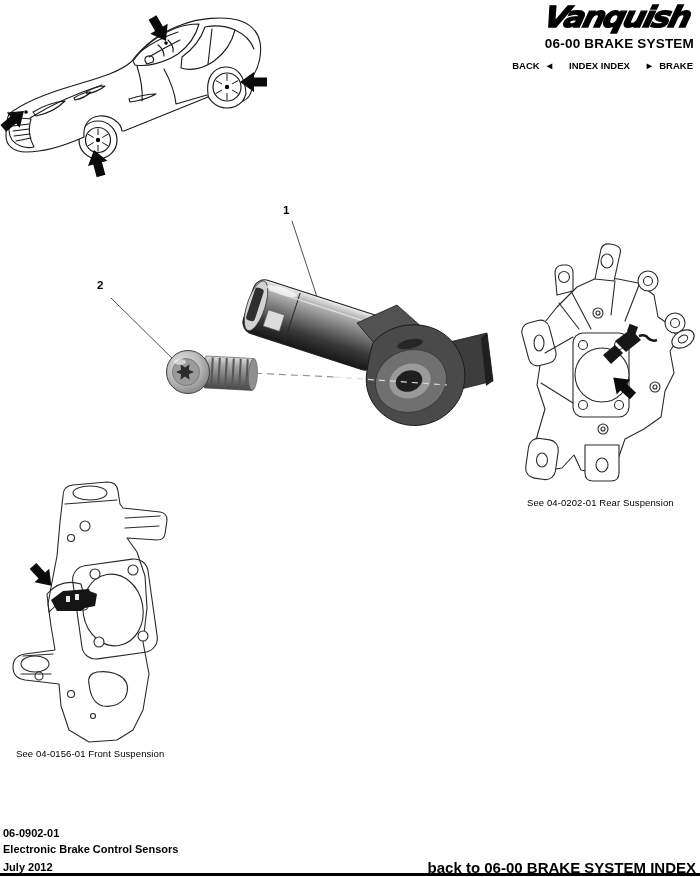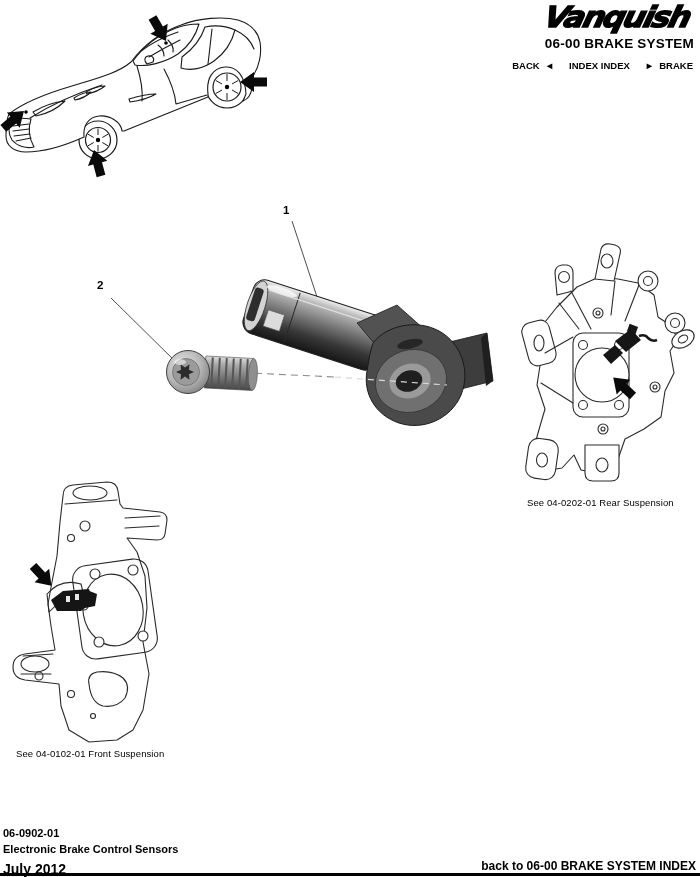--- a/index.html
+++ b/index.html
@@ -9,22 +9,22 @@
   .logo{right:6px;top:0px;font-family:"DejaVu Sans",sans-serif;font-weight:900;font-style:italic;
         font-size:29px;letter-spacing:-2px;transform:skewX(-14deg) scaleX(1.08);transform-origin:right top;
         -webkit-text-stroke:1.4px #000;white-space:nowrap;}
   .section-title{right:6px;top:36px;font-size:13.5px;font-weight:bold;letter-spacing:.2px;white-space:nowrap;text-align:right;}
   .nav{right:7px;top:60px;font-size:9.5px;font-weight:bold;display:flex;gap:15px;align-items:center;white-space:nowrap;}
   .nav a{color:#000;text-decoration:none;display:flex;gap:5px;cursor:pointer;}
   .callout{font-size:11.5px;font-weight:bold;}
   .caption{font-size:9.5px;font-weight:normal;letter-spacing:.1px;color:#000;text-decoration:none;cursor:pointer;white-space:nowrap;}
   .doc-number{left:3px;top:827px;font-size:11px;font-weight:bold;}
   .doc-title{left:3px;top:843px;font-size:11px;font-weight:bold;}
-  .doc-date{left:3px;top:861px;font-size:14px;font-weight:bold;}
-  .index-link{right:4px;top:859px;font-size:12px;font-weight:bold;color:#000;text-decoration:none;cursor:pointer;white-space:nowrap;}
+  .doc-date{left:3px;top:861px;font-size:11px;font-weight:bold;}
+  .index-link{right:4px;top:859px;font-size:15px;font-weight:bold;color:#000;text-decoration:none;cursor:pointer;white-space:nowrap;}
   .rule{left:0;top:873px;width:700px;height:2.5px;background:#000;}
   svg{display:block;}
 </style>
 </head>
 <body>
 
 <div class="page">
 
   <svg width="0" height="0" style="position:absolute">
     <defs>
@@ -266,21 +266,21 @@
     </g>
 
     <g>
       <polygon points="46,122 58,113 84,111 88,124 76,133 52,133" fill="#151515"></polygon>
       <rect x="61" y="118" width="4" height="6" fill="#ffffff" opacity="0.9"></rect>
       <rect x="70" y="116" width="4" height="6" fill="#ffffff" opacity="0.9"></rect>
       <polygon points="82,112 92,116 90,128 80,130" fill="#151515"></polygon>
     </g>
     <use href="#ptr" transform="translate(28,88) rotate(47)"></use>
   </svg>
-  <a class="abs caption" style="left:16px;top:748px">See 04-0102-01 Front Suspension</a>
+  <a class="abs caption" style="left:16px;top:748px">See 04-0156-01 Front Suspension</a>
 
   <div class="abs doc-number">06-0902-01</div>
   <div class="abs doc-title">Electronic Brake Control Sensors</div>
   <div class="abs doc-date">July 2012</div>
   <a class="abs index-link">back to 06-00 BRAKE SYSTEM INDEX</a>
   <div class="abs rule"></div>
 
 </div>
 
 </body></html>

